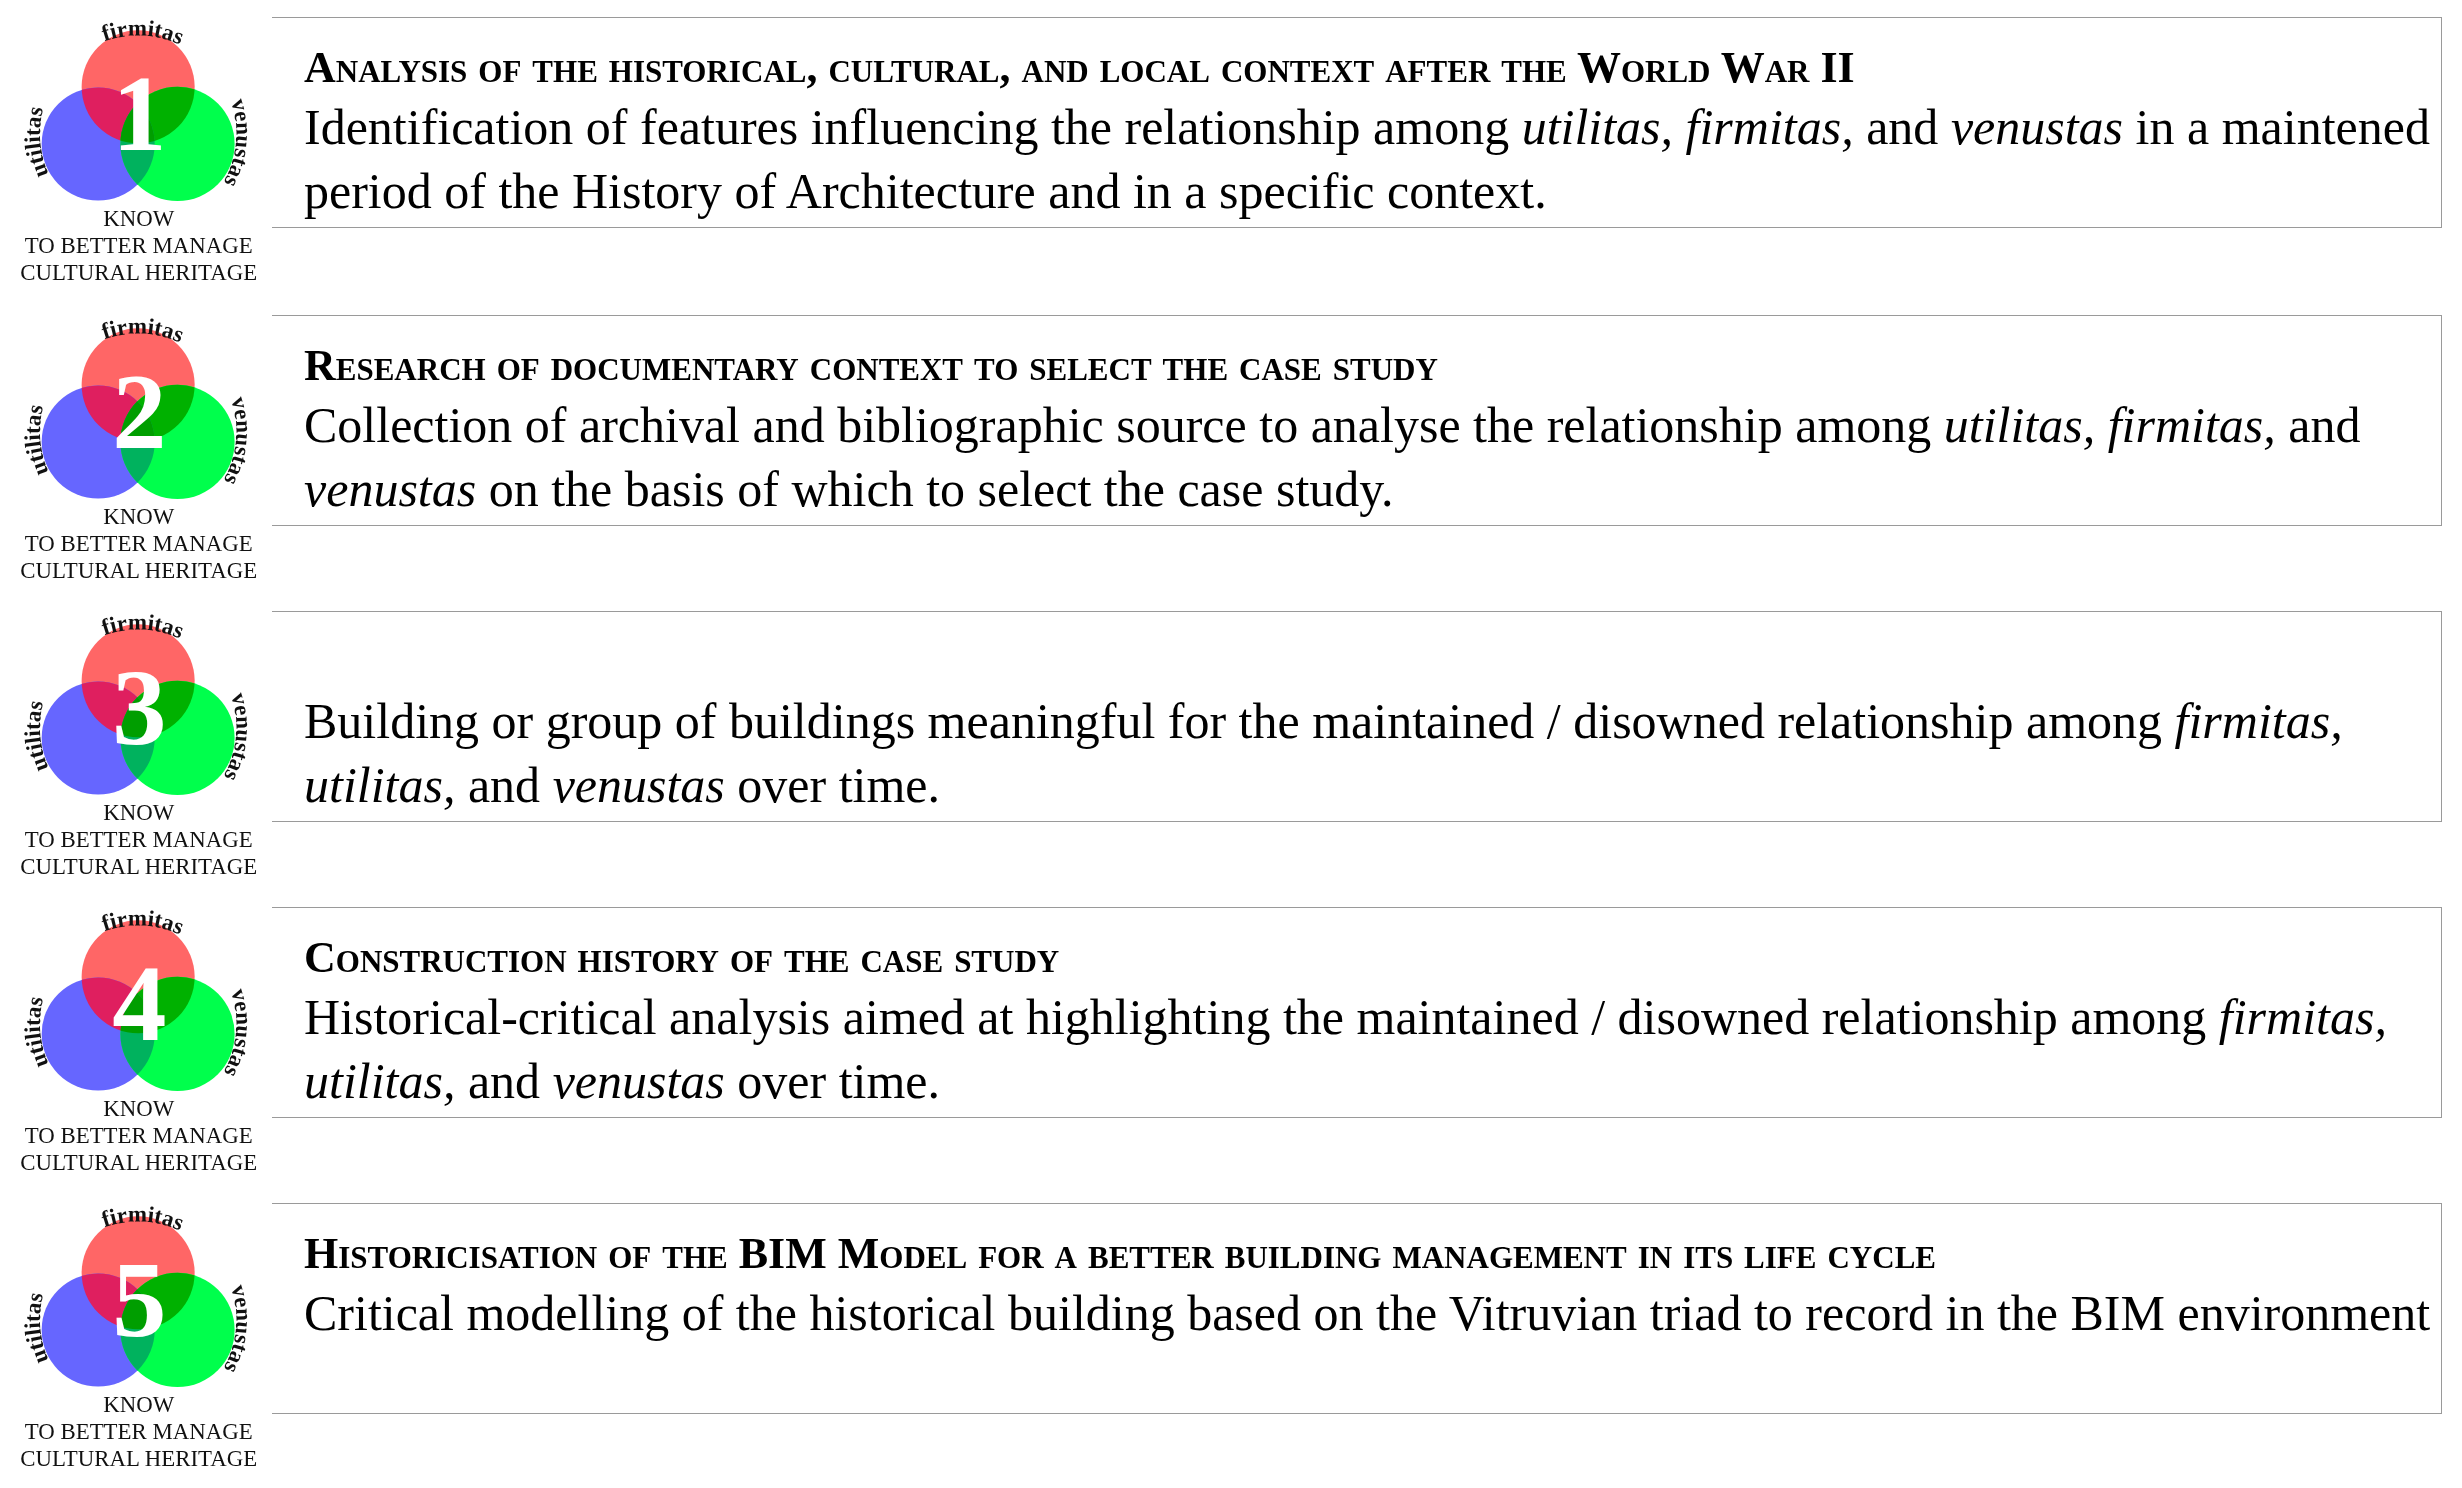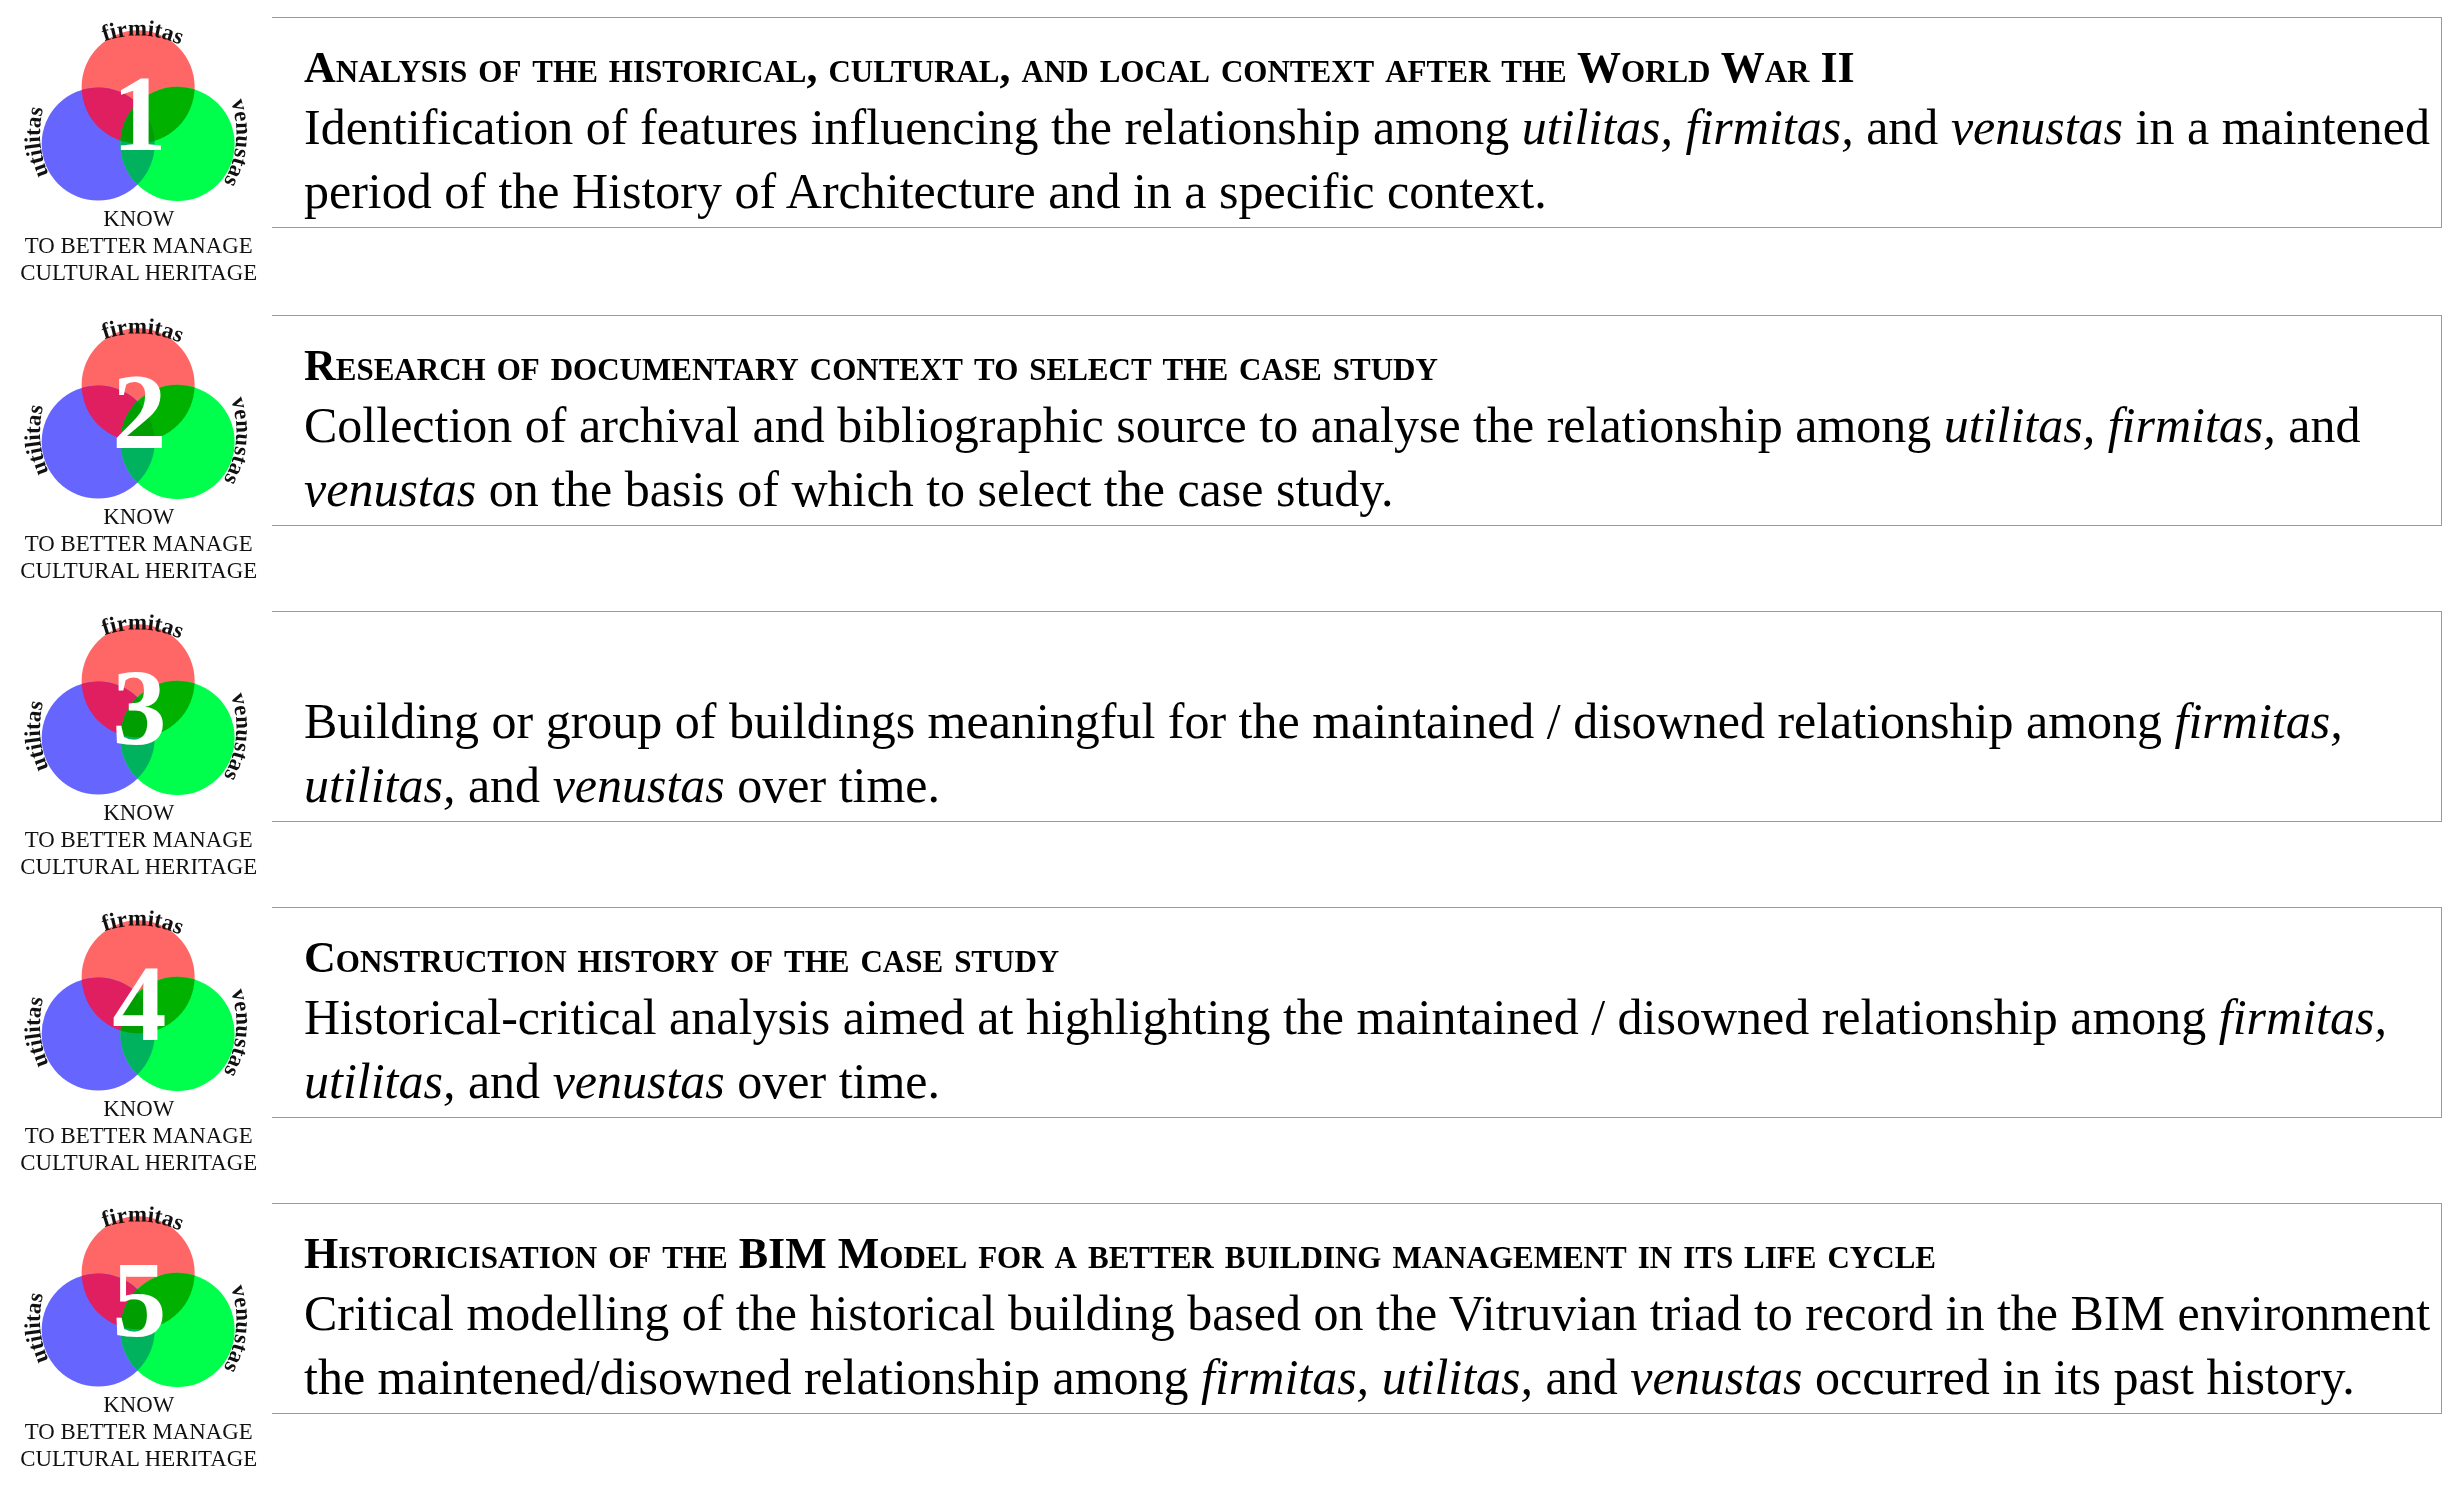--- a/index.html
+++ b/index.html
@@ -142,15 +142,14 @@
       <text class="arc-text" text-anchor="middle"><textPath href="#label-arc" startOffset="826">venustas</textPath></text>
       <text class="num" x="244" y="263" text-anchor="middle">5</text>
       <text class="caption" x="243" y="395" text-anchor="middle">KNOW</text>
       <text class="caption" x="243" y="443" text-anchor="middle">TO BETTER MANAGE</text>
       <text class="caption" x="243" y="491" text-anchor="middle">CULTURAL HERITAGE</text>
     </svg>
   </div>
   <div class="box"></div>
   <div class="title">Historicisation of the BIM Model for a better building management in its life cycle</div>
   <div class="line line1"><span>Critical modelling of the historical building based on the Vitruvian triad to record in the BIM environment</span></div>
-  <div class="line line2"><span>the maintened/disowned relationship among </span><span class="it">firmitas,</span><span> </span><span class="it">utilitas,</span><span> and </span><span class="it">venustas</span><span> occurred in its past history.</span></div>
 </div>
 
 
 </body></html>

